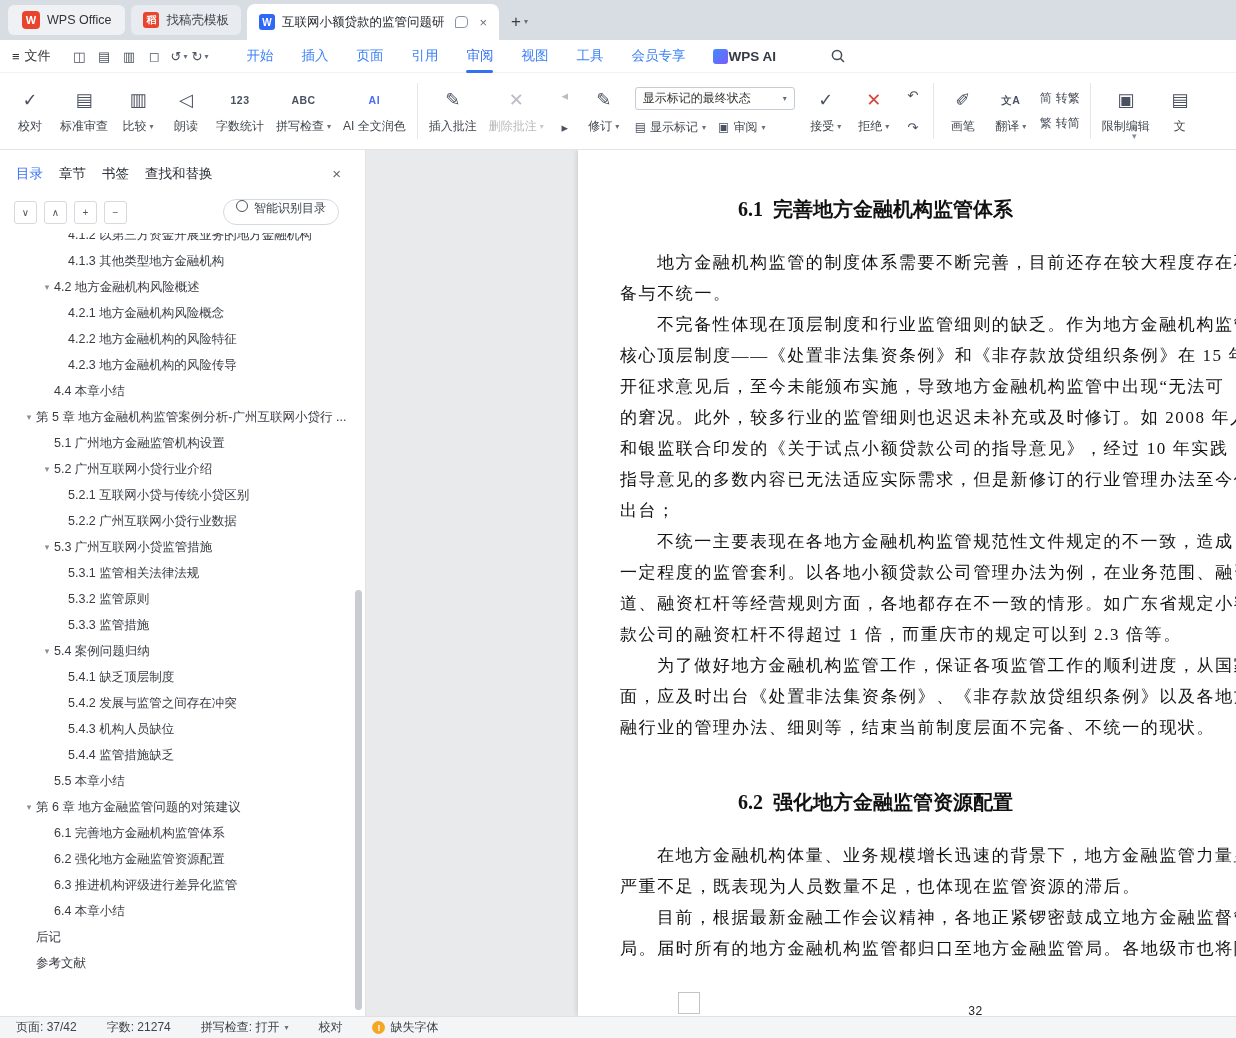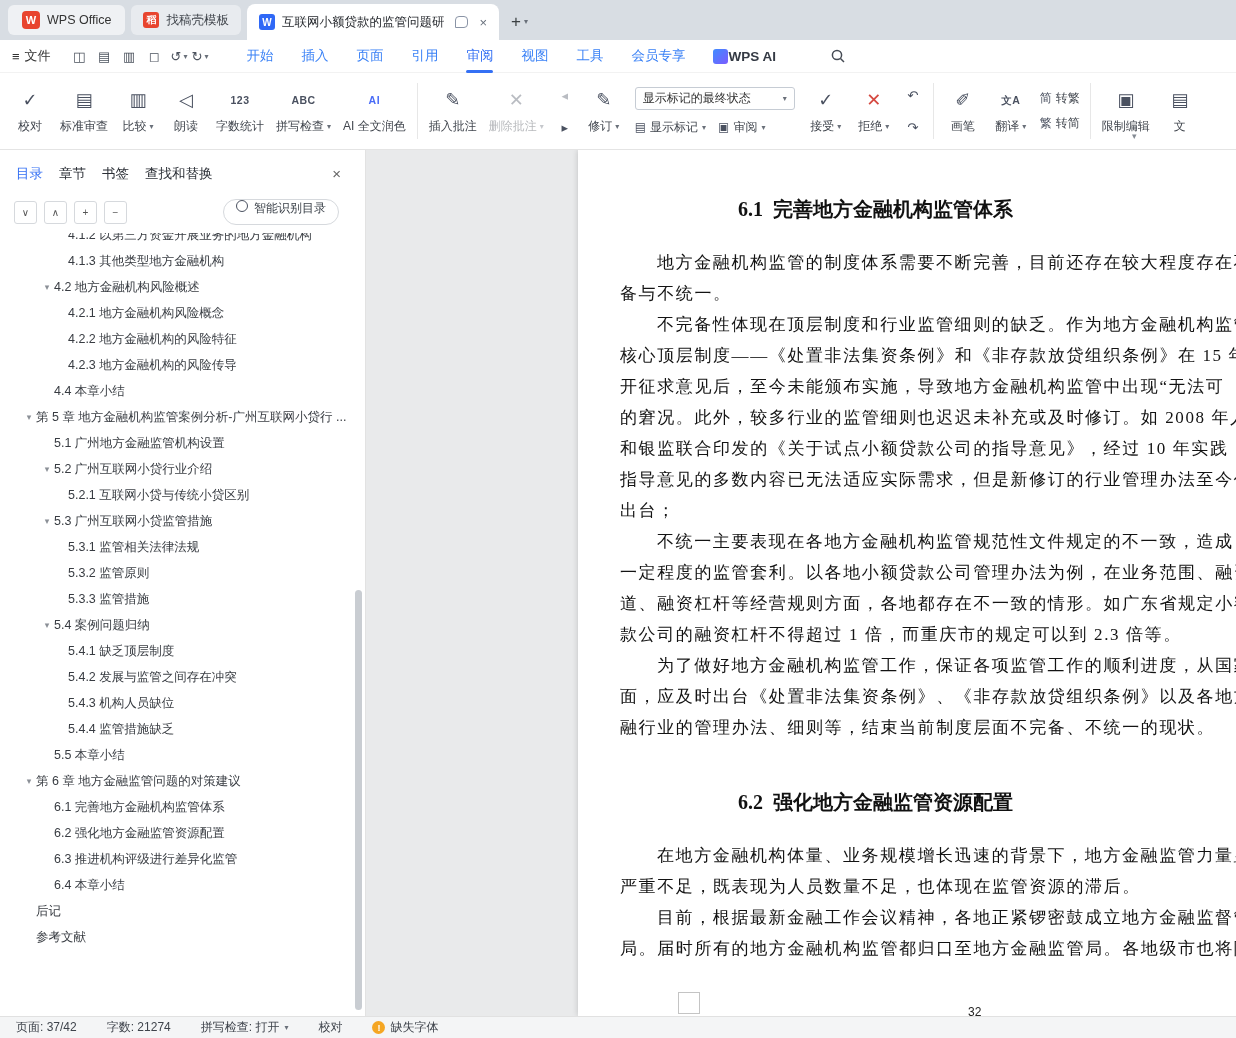--- a/index.html
+++ b/index.html
@@ -68,21 +68,21 @@
   .toc-caret{width:14px;font-size:9px;color:#8b9097;flex:none;text-align:center}
   .lvl1{padding-left:22px}.lvl2{padding-left:40px}.lvl3{padding-left:54px}
   .sb-scroll{position:absolute;right:3px;top:440px;width:7px;height:420px;background:#c9cdd2;border-radius:4px}
 
   .doc-area{flex:1;background:#e9eaeb;position:relative;overflow:hidden}
   .doc-page{position:absolute;left:212px;top:0;bottom:0;width:940px;background:#fff;box-shadow:0 0 6px rgba(0,0,0,.18);padding:0 40px 0 42px}
   .doc-heading{font-family:"Liberation Serif","DejaVu Serif",serif;font-size:20px;font-weight:bold;color:#111;margin:46px 0 24px 118px;white-space:pre}
   .doc-line{font-family:"Liberation Serif","DejaVu Serif",serif;font-size:17px;color:#131313;height:31px;line-height:31px;letter-spacing:1.6px;white-space:pre}
   .doc-line.indent{text-indent:37px}
   .footer-frame{position:absolute;left:100px;bottom:2px;width:22px;height:22px;border:1px solid #c4c4c4;background:#fff}
-  .page-number{position:absolute;left:390px;bottom:-3px;font-family:Liberation Sans, sans-serif;font-size:12px;color:#222}
+  .page-number{position:absolute;left:390px;bottom:-3px;font-family:Liberation Mono, monospace;font-size:12px;color:#222}
 
   
   .statusbar{height:22px;flex:none;background:#f4f5f6;border-top:1px solid #e1e1e1;display:flex;align-items:center;padding:0 16px;gap:30px;font-size:12px;color:#3e434b}
   .sb-item{display:flex;align-items:center;gap:5px;white-space:nowrap}
   .warn-ic{width:13px;height:13px;border-radius:50%;background:#f5a623;color:#fff;font-size:9px;font-weight:bold;display:flex;align-items:center;justify-content:center;flex:none}
 </style>
 </head>
 <body>
 
 <div class="window">
@@ -361,20 +361,24 @@
               <span class="toc-caret"></span>
               <span class="toc-label">5.1 广州地方金融监管机构设置</span>
             </div>
             <div class="toc-item lvl2">
               <span class="toc-caret">▾</span>
               <span class="toc-label">5.2 广州互联网小贷行业介绍</span>
             </div>
             <div class="toc-item lvl3">
               <span class="toc-caret"></span>
               <span class="toc-label">5.2.1 互联网小贷与传统小贷区别</span>
+            </div>
+            <div class="toc-item lvl3">
+              <span class="toc-caret"></span>
+              <span class="toc-label">5.2.2 广州互联网小贷行业数据</span>
             </div>
             <div class="toc-item lvl2">
               <span class="toc-caret">▾</span>
               <span class="toc-label">5.3 广州互联网小贷监管措施</span>
             </div>
             <div class="toc-item lvl3">
               <span class="toc-caret"></span>
               <span class="toc-label">5.3.1 监管相关法律法规</span>
             </div>
             <div class="toc-item lvl3">

